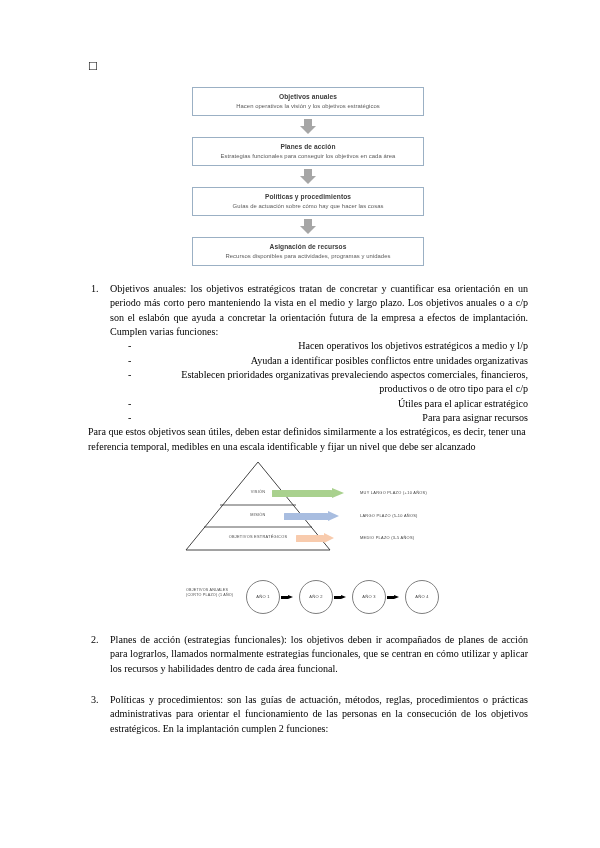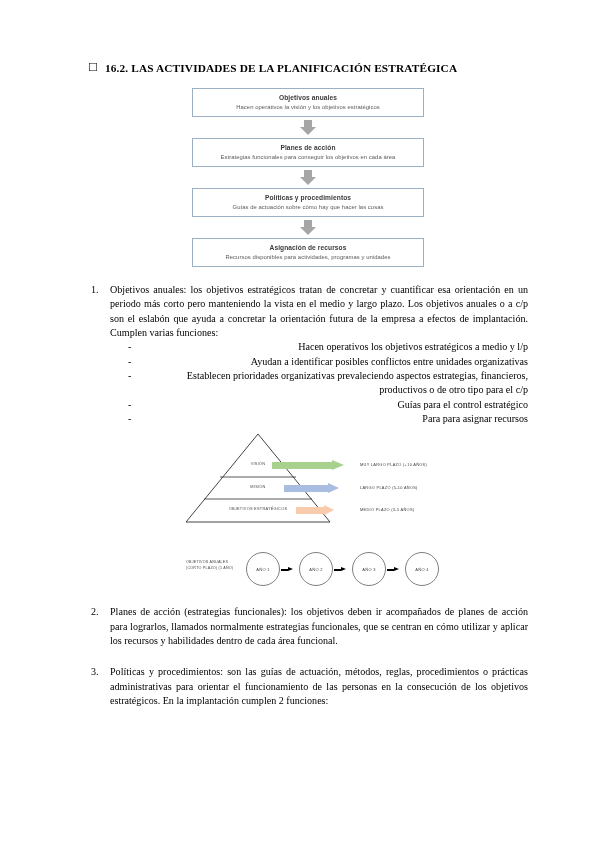--- a/index.html
+++ b/index.html
@@ -278,21 +278,20 @@
   .ya-2 { left: 150px; }
   .ya-3 { left: 203px; }
 </style>
 </head>
 <body>
 
 <div class="page">
 
   <div class="heading-row">
     <span class="checkbox-glyph">☐</span>
-    <span class="heading-text">16.2. LAS ACTIVIDADES DE LA PLANIFICACIÓN ESTRATÉGICA</span>
   </div>
 
   <div class="flowchart">
 
     <div class="flow-box">
       <div class="flow-title">Objetivos anuales</div>
       <div class="flow-sub">Hacen operativos la visión y los objetivos estratégicos</div>
     </div>
 
     <div class="flow-arrow">
@@ -338,32 +337,33 @@
     <div class="dash-item">
       <div class="dash-marker">-</div>
       <div class="dash-body">Hacen operativos los objetivos estratégicos a medio y l/p</div>
     </div>
     <div class="dash-item">
       <div class="dash-marker">-</div>
       <div class="dash-body">Ayudan a identificar posibles conflictos entre unidades organizativas</div>
     </div>
     <div class="dash-item">
       <div class="dash-marker">-</div>
-      <div class="dash-body">Establecen prioridades organizativas prevaleciendo aspectos estrategias, financieros, productivos o de otro tipo para el c/p</div>
+      <div class="dash-body">Establecen prioridades organizativas prevaleciendo aspectos comerciales, financieros, productivos o de otro tipo para el c/p</div>
     </div>
     <div class="dash-item">
       <div class="dash-marker">-</div>
-      <div class="dash-body">Guías para el control estratégico</div>
+      <div class="dash-body">Útiles para el aplicar estratégico</div>
     </div>
     <div class="dash-item">
       <div class="dash-marker">-</div>
       <div class="dash-body">Para para asignar recursos</div>
     </div>
   </div>
 
+  <p class="plain-para">Para que estos objetivos sean útiles, deben estar definidos similarmente a los estratégicos, es decir, tener una referencia temporal, medibles en una escala identificable y fijar un nivel que debe ser alcanzado</p>
 
   <div class="pyramid-figure">
 
     <div class="pyramid-wrap">
       <svg class="pyramid-svg" width="148" height="92" viewBox="0 0 148 92">
         <polygon points="74,2 146,90 2,90" fill="#ffffff" stroke="#2f2f2f" stroke-width="0.9"></polygon>
         <line x1="36" y1="45" x2="112" y2="45" stroke="#2f2f2f" stroke-width="0.8"></line>
         <line x1="20" y1="67" x2="128" y2="67" stroke="#2f2f2f" stroke-width="0.8"></line>
       </svg>
       <div class="tier-label tier-vision">VISIÓN</div>

